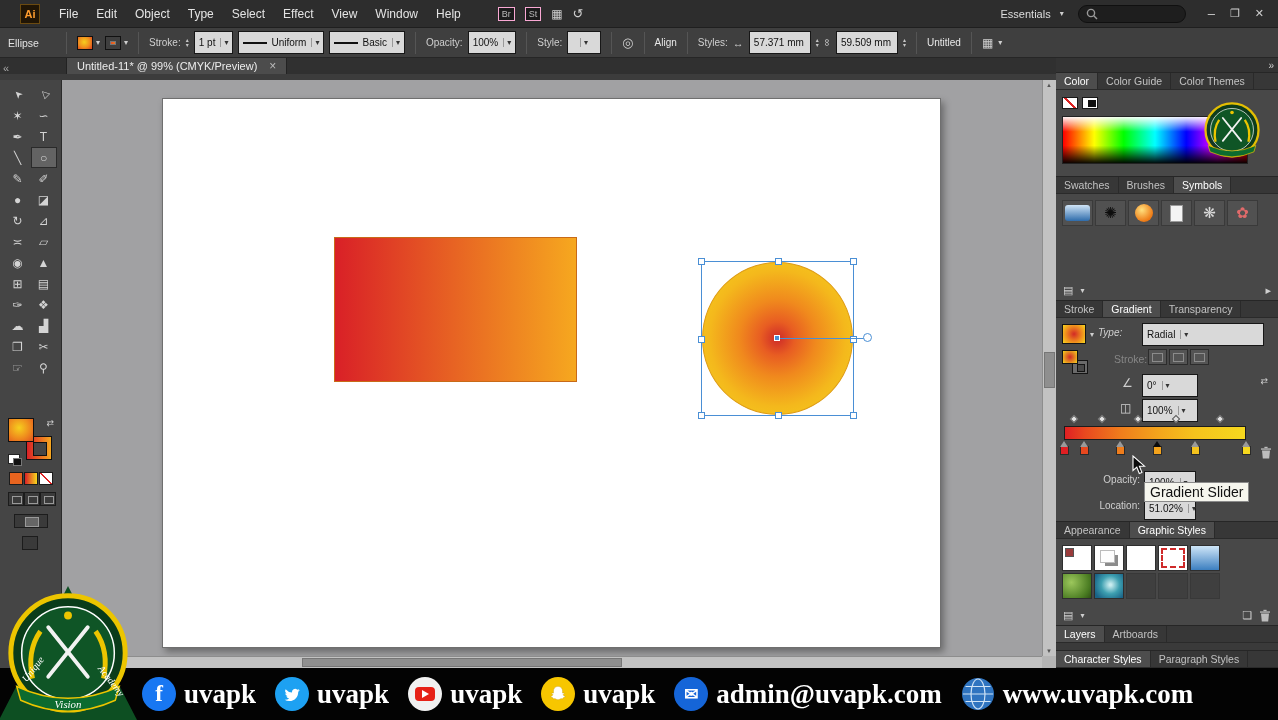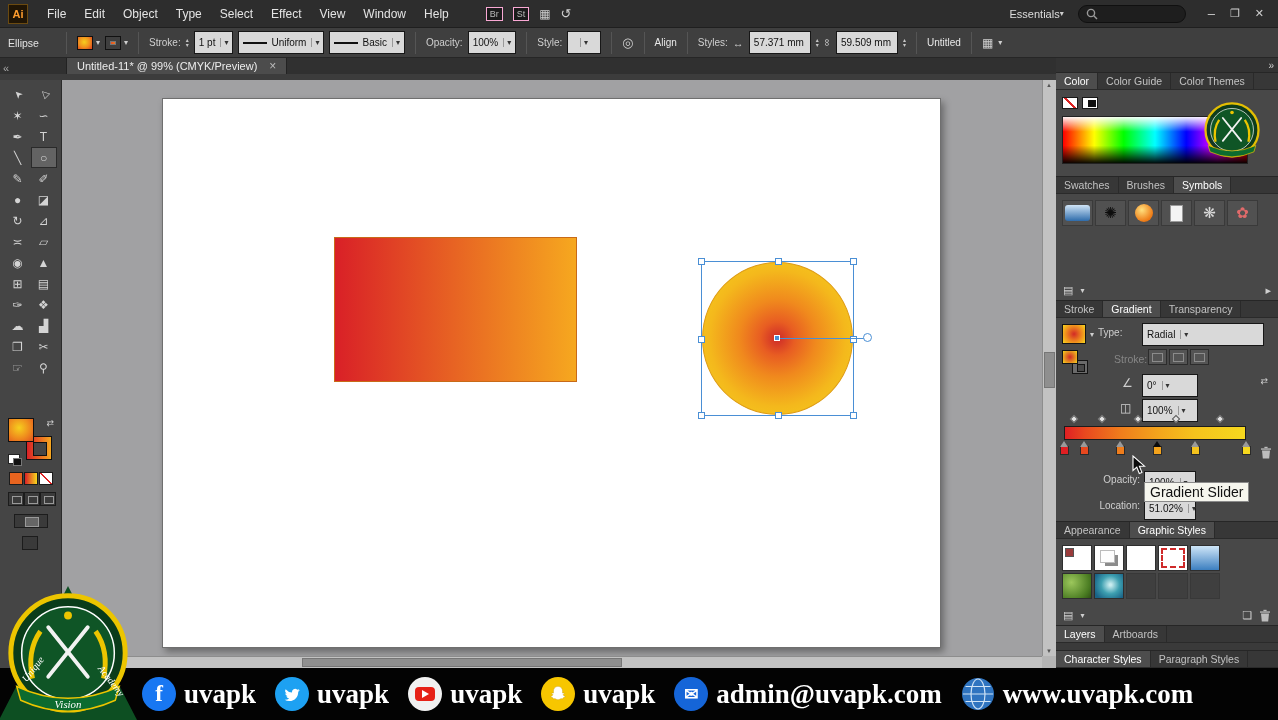--- a/index.html
+++ b/index.html
@@ -33,26 +33,26 @@
   .lbl.btn{color:#e8e8e8;}
   .fld{background:#d9d9d9;border:1px solid #171717;color:#111;height:23px;display:inline-flex;align-items:center;padding:0 4px;font-size:10px;white-space:nowrap;flex:none;}
   .fld.dd::after{content:"▾";font-size:8px;color:#333;margin-left:5px;border-left:1px solid #999;padding-left:3px;}
   .stp{display:inline-flex;flex-direction:column;line-height:5px;flex:none;}
   .stp::before{content:"▴";font-size:6px;color:#c5c5c5;display:block;}
   .stp::after{content:"▾";font-size:6px;color:#c5c5c5;display:block;}
   .lineprev{display:inline-block;width:24px;height:2px;background:#111;margin-right:4px;}
 
   
   .menubar{position:absolute;left:0;top:0;width:1278px;height:28px;background:#2d2d2d;border-bottom:1px solid #1f1f1f;display:flex;align-items:center;color:#e4e4e4;font-size:12px;z-index:30;}
-  .ai-logo{width:20px;height:20px;margin:0 10px 0 8px;background:#201505;color:#ff9d2e;font-weight:bold;font-size:11px;display:flex;align-items:center;justify-content:center;border:1px solid #6b4a10;flex:none;}
+  .ai-logo{width:20px;height:20px;margin:0 10px 0 20px;background:#201505;color:#ff9d2e;font-weight:bold;font-size:11px;display:flex;align-items:center;justify-content:center;border:1px solid #6b4a10;flex:none;}
   .menu-item{padding:0 9px;height:28px;display:flex;align-items:center;cursor:default;}
   .mb-icons{display:flex;gap:10px;margin-left:28px;align-items:center;}
   .badge{background:#1b1b1b;border:1px solid #f9a8d4;color:#b9b9b9;font-size:9px;padding:1px 3px;}
   .mb-right{margin-left:auto;display:flex;align-items:center;gap:14px;padding-right:6px;}
-  .workspace{display:flex;align-items:center;gap:0;font-size:11px;color:#ddd;}
+  .workspace{display:flex;align-items:center;gap:9px;font-size:11px;color:#ddd;}
   .search{width:108px;height:18px;background:#1e1e1e;border:1px solid #101010;border-radius:9px;display:flex;align-items:center;padding:0 7px;gap:5px;}
   .winbtns{display:flex;gap:15px;padding:0 8px;}
 
   
   .controlbar{position:absolute;left:0;top:28px;width:1278px;height:30px;background:#3f3f3f;border-bottom:1px solid #262626;display:flex;align-items:center;gap:5px;padding:0 8px;z-index:29;}
   .toolname{color:#e2e2e2;font-size:10.5px;width:48px;flex:none;}
   .chip{width:16px;height:14px;border:1px solid #111;flex:none;display:inline-block;}
   .fillchip{background:radial-gradient(circle at 45% 42%,#f6cf1e,#ef8c1d 55%,#d9391f);}
   .strokechip{background:linear-gradient(90deg,#d92027,#f6a81f);box-shadow:inset 0 0 0 4px #3f3f3f, inset 0 0 0 5px #777;}
   .ic.tiny{font-size:7px;margin-left:-2px;}
@@ -130,21 +130,21 @@
   .sym-splat::before{content:"✺";color:#0d0d0d;font-size:15px;}
   .sym-sphere{width:18px;height:18px;border-radius:50%;background:radial-gradient(circle at 38% 33%,#ffe07e,#ee7d18 68%,#c2590f);}
   .sym-paper{width:13px;height:17px;background:#f4f4f4;border:1px solid #9a9a9a;}
   .sym-pin::before{content:"❋";color:#d9d9d9;font-size:15px;}
   .sym-flower::before{content:"✿";color:#e06a6a;font-size:15px;}
   .pfoot{position:absolute;left:0;right:0;bottom:2px;height:16px;display:flex;align-items:center;justify-content:space-between;padding:0 7px;}
   .pf-l,.pf-r{display:flex;gap:7px;align-items:center;}
   .grad-body{height:203px;}
   .gb-chip{position:absolute;left:6px;top:6px;width:24px;height:20px;border:1px solid #141414;background:radial-gradient(circle,#d22a26,#ef8a1d 55%,#f6d51e);}
   .gb-chipdd{position:absolute;left:34px;top:12px;}
-  .gb-type-lbl{position:absolute;left:42px;top:9px;}
+  .gb-type-lbl{position:absolute;left:42px;top:9px;font-style:italic;}
   .gb-type-fld{position:absolute;left:86px;top:5px;width:122px;}
   .gb-proxy-f{position:absolute;left:6px;top:32px;width:16px;height:14px;border:1px solid #141414;background:radial-gradient(circle,#d22a26,#f6d51e);z-index:2;}
   .gb-proxy-s{position:absolute;left:16px;top:42px;width:16px;height:14px;border:1px solid #141414;background:#6a6a6a;}
   .gb-proxy-s::after{content:"";position:absolute;left:4px;top:3px;width:6px;height:6px;background:#484848;border:1px solid #141414;}
   .gb-stroke-lbl{position:absolute;left:58px;top:35px;color:#868686;}
   .gb-sbtns{position:absolute;left:92px;top:31px;display:flex;gap:2px;}
   .gb-sbtn{width:19px;height:16px;border:1px solid #2c2c2c;background:#545454;display:flex;align-items:center;justify-content:center;}
   .gb-sbtn::after{content:"";width:9px;height:7px;border:1px solid #8b8b8b;}
   .gb-angle-ic{position:absolute;left:66px;top:58px;}
   .gb-angle-fld{position:absolute;left:86px;top:56px;width:56px;}

